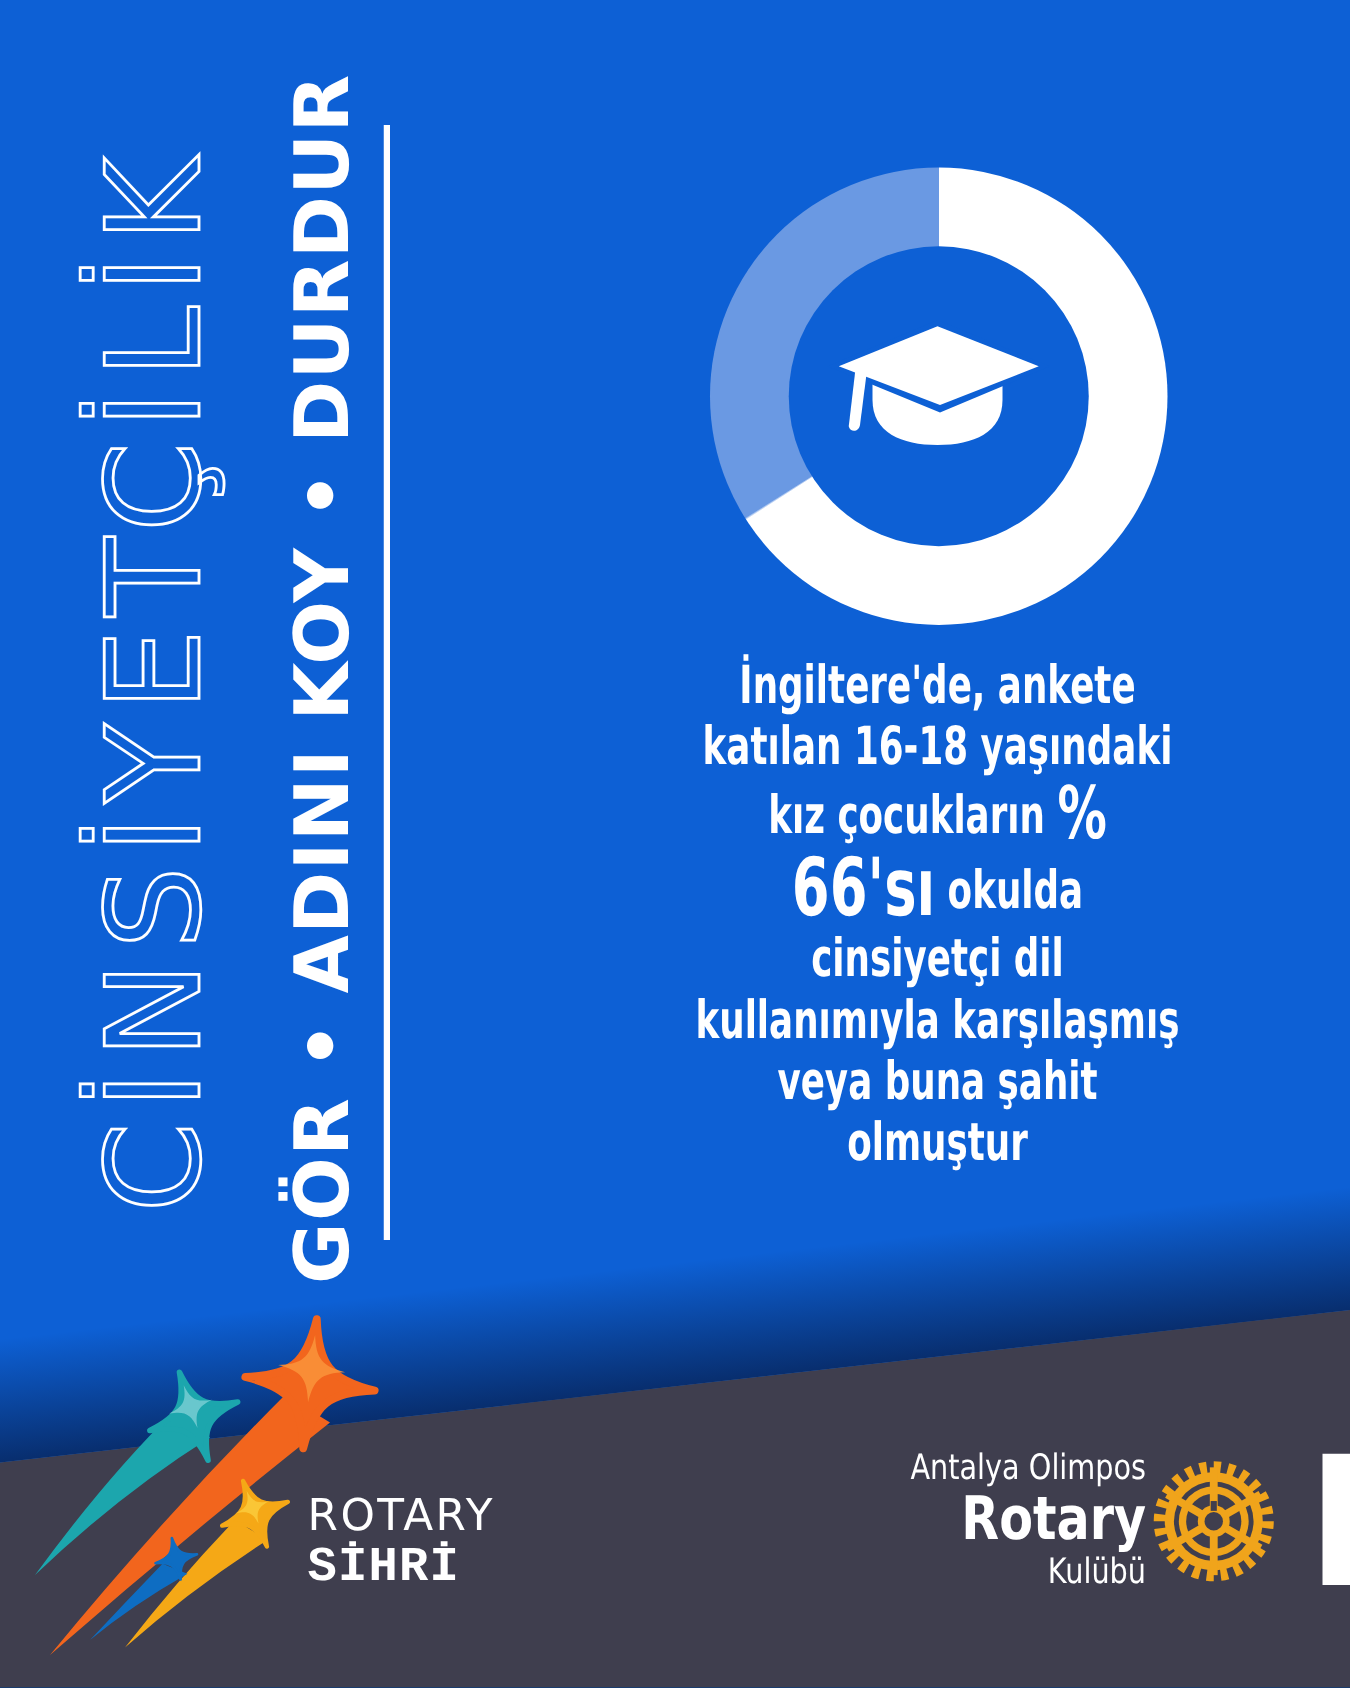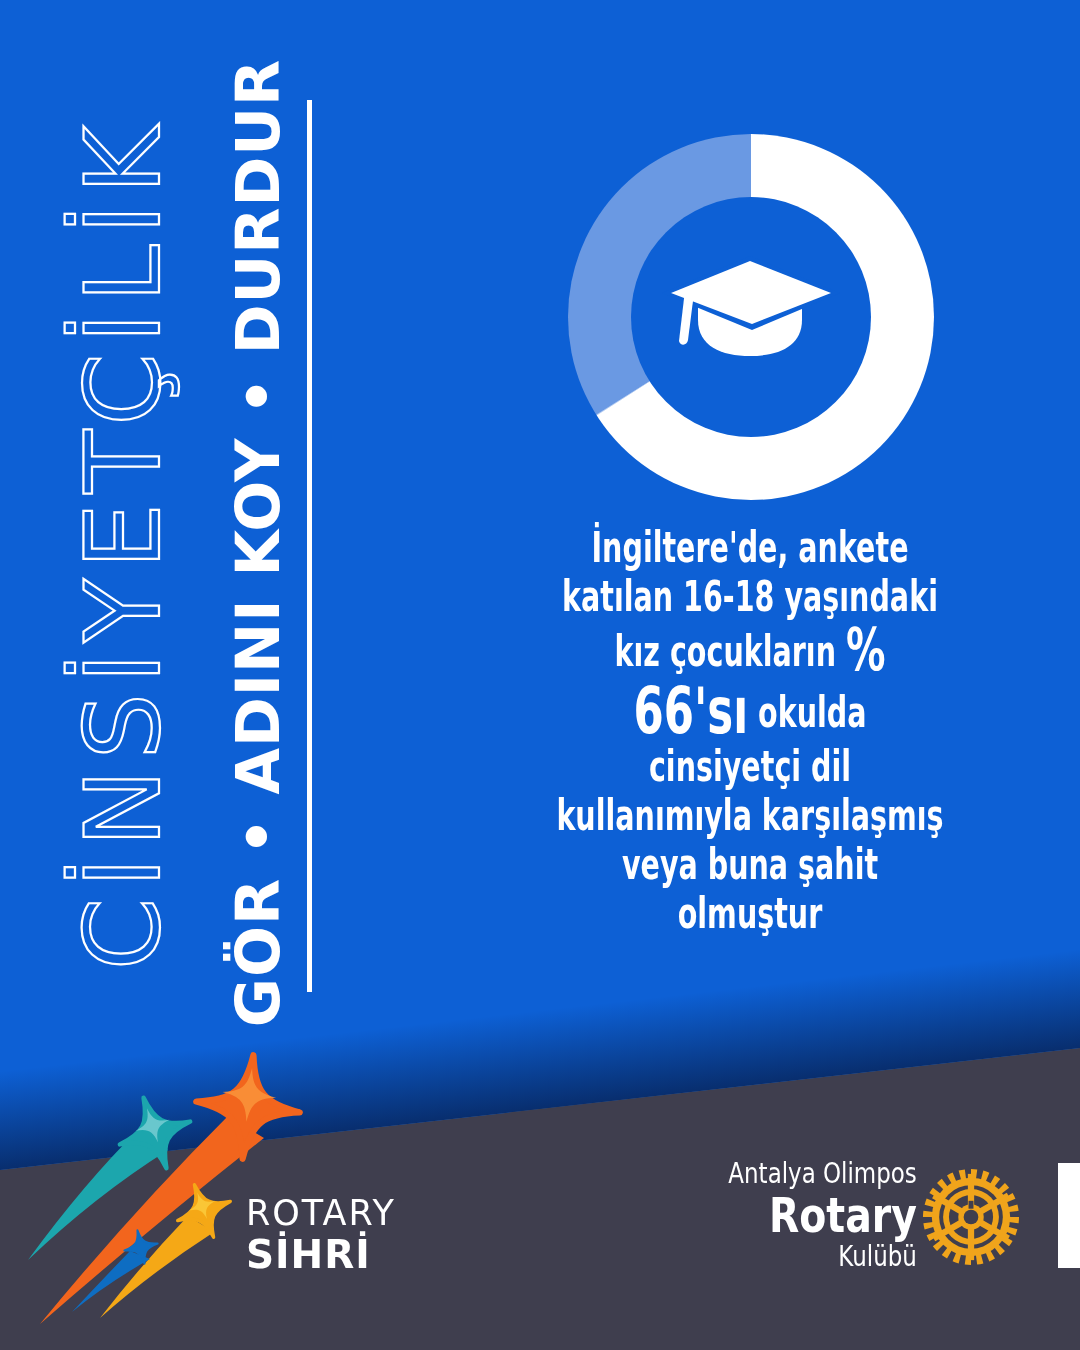--- a/index.html
+++ b/index.html
@@ -45,21 +45,21 @@
   }
   .stat .big-pct { font-size:58px; line-height:1; vertical-align:-4px; }
   .stat .big-num { font-size:64px; line-height:1; vertical-align:-6px; }
 
   
   .bottom-svg { position:absolute; left:0; top:0; pointer-events:none; }
   .brand {
     position:absolute; left:246px; top:1196px; color:#fff; line-height:1.0;
   }
   .brand .brand-top  { font-size:35px; font-weight:400; letter-spacing:2px; }
-  .brand .brand-bottom { font-size:39px; font-weight:700; letter-spacing:1px; margin-top:4px; }
+  .brand .brand-bottom { font-size:39px; font-weight:700; letter-spacing:1px; margin-top:4px;font-family:Liberation Mono, monospace; }
   .club {
     position:absolute; right:163px; top:1160px; text-align:right; color:#fff;
     transform:scaleX(0.82); transform-origin:100% 0; line-height:1.0;
   }
   .club .club-l1 { font-size:28px; font-weight:400; }
   .club .club-l2 { font-size:48px; font-weight:700; margin-top:3px; }
   .club .club-l3 { font-size:28px; font-weight:400; margin-top:4px; }
   .wheel-svg { position:absolute; left:922px; top:1168px; }
   .edge-bar { position:absolute; left:1058px; top:1163px; width:22px; height:105px; background:#fff; }
 </style>

